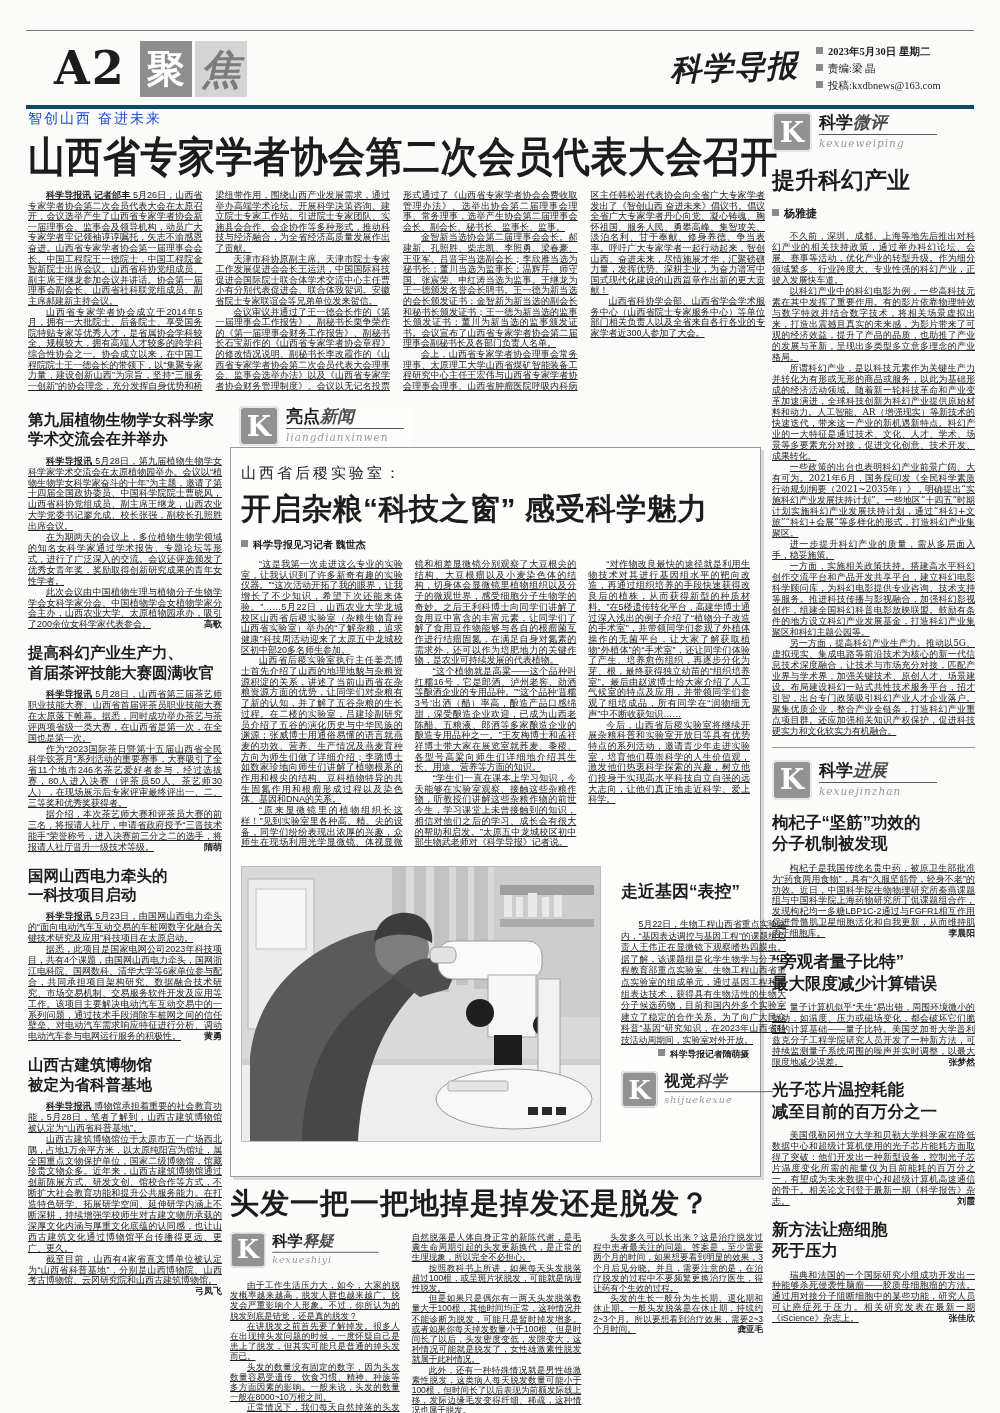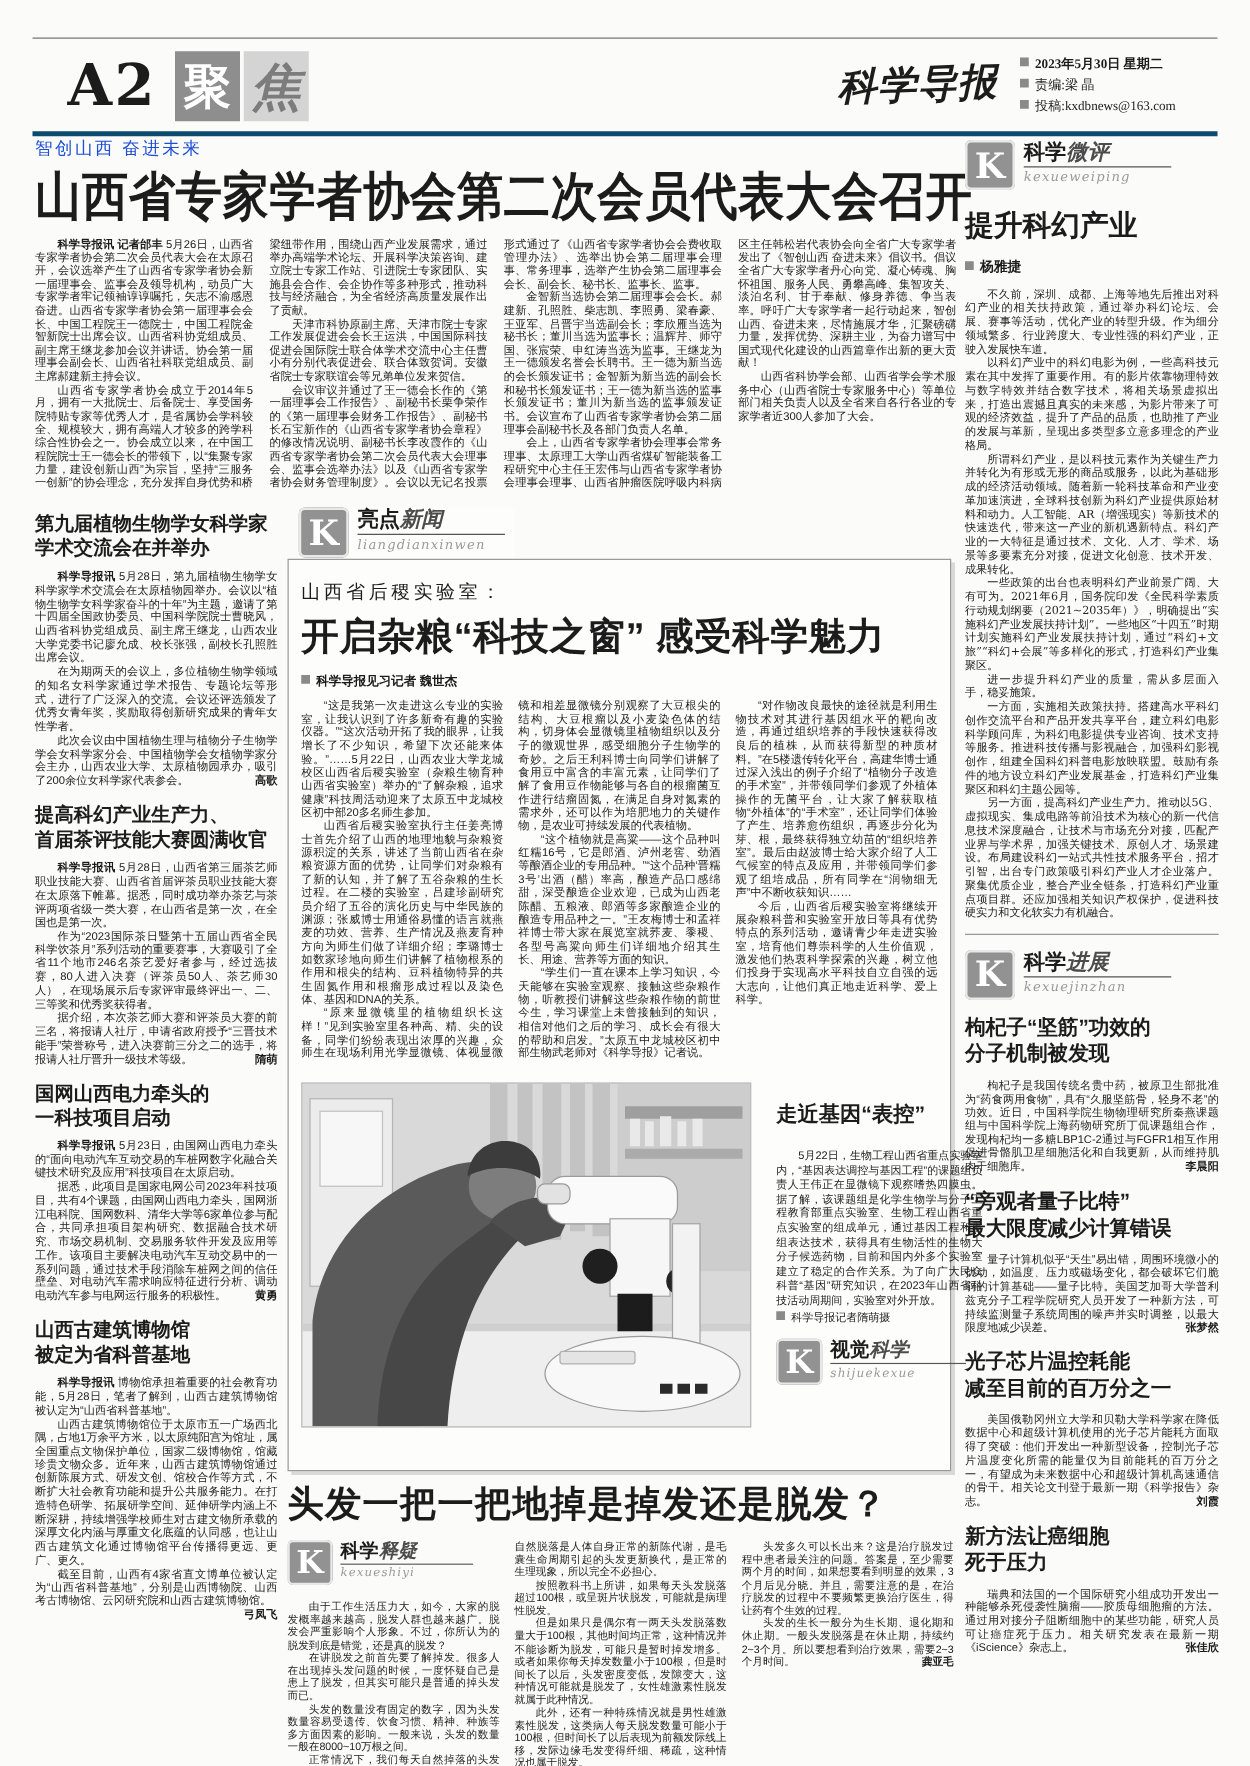--- a/index.html
+++ b/index.html
@@ -1,19 +1,19 @@
 <!DOCTYPE html>
 <html><head>
 <meta charset="utf-8">
 <style>
   html,body{margin:0;padding:0;}
   body{width:1000px;height:1413px;position:relative;background:#fbfbfa;color:#1c1c1c;
        font-family:"Liberation Sans",sans-serif;overflow:hidden;}
   .abs{position:absolute;}
-  p{margin:0;text-indent:2em;text-align:justify;}
+  p{margin:0;text-indent:2em;text-align:justify;text-decoration:underline;}
   b{font-weight:bold;}
   .sq{display:inline-block;width:7px;height:7px;background:#8a8a8a;margin-right:5px;vertical-align:1px;}
   .author{float:right;font-weight:bold;}
 
   
   .header{left:26px;top:30px;width:948px;height:74px;border-top:1.5px solid #777;border-bottom:4px solid #0c4a6e;
           display:flex;align-items:center;}
   .edition{font-family:"DejaVu Serif",serif;font-weight:bold;font-size:46px;letter-spacing:2px;margin:0 14px 0 28px;}
   .focus-logo{display:flex;gap:3px;margin-top:2px;}
   .f1{width:52px;height:56px;background:#8e8e8e;color:#fff;font-size:38px;font-weight:900;display:grid;place-items:center;}
@@ -55,21 +55,21 @@
   .feature-kicker{font-size:15px;letter-spacing:3px;margin:16px 0 6px;}
   .feature-headline{font-size:30px;font-weight:900;letter-spacing:0.5px;margin-bottom:8px;white-space:nowrap;}
   .feature-byline{font-size:10px;font-weight:bold;margin-bottom:7px;}
   .feature-body{height:299px;column-count:3;column-gap:12px;column-fill:auto;font-size:9px;line-height:10.7px;overflow:hidden;}
   .photo-row{display:flex;gap:20px;margin-top:8px;}
   .photo-wrap{width:358px;height:274px;flex:0 0 auto;border:1px solid #bbb;background:#ddd;}
   .photo-wrap svg{display:block;width:100%;height:100%;}
   .gene{flex:1;}
   .gene-headline{font-size:17px;font-weight:900;margin:14px 0 16px;}
   .gene-body{font-size:8.8px;line-height:11.6px;}
-  .gene-credit{font-size:8.8px;font-weight:normal;text-align:left;margin-top:2px;}
+  .gene-credit{font-size:8.8px;font-weight:bold;text-align:center;margin-top:2px;}
   .shijue{margin-top:10px;transform:scale(.92);transform-origin:left top;}
 
   
   .hair{left:230px;top:1184px;width:533px;}
   .hair-headline{font-size:29px;font-weight:900;letter-spacing:1px;margin-bottom:8px;white-space:nowrap;}
   .hair-body{height:196px;column-count:3;column-gap:12px;column-fill:auto;font-size:8.5px;line-height:10.2px;overflow:hidden;
              border-bottom:1px solid #b5b5b5;padding-bottom:4px;}
   .hair-logo{transform:scale(.9);transform-origin:left top;margin-bottom:8px;break-inside:avoid;}
 
   

